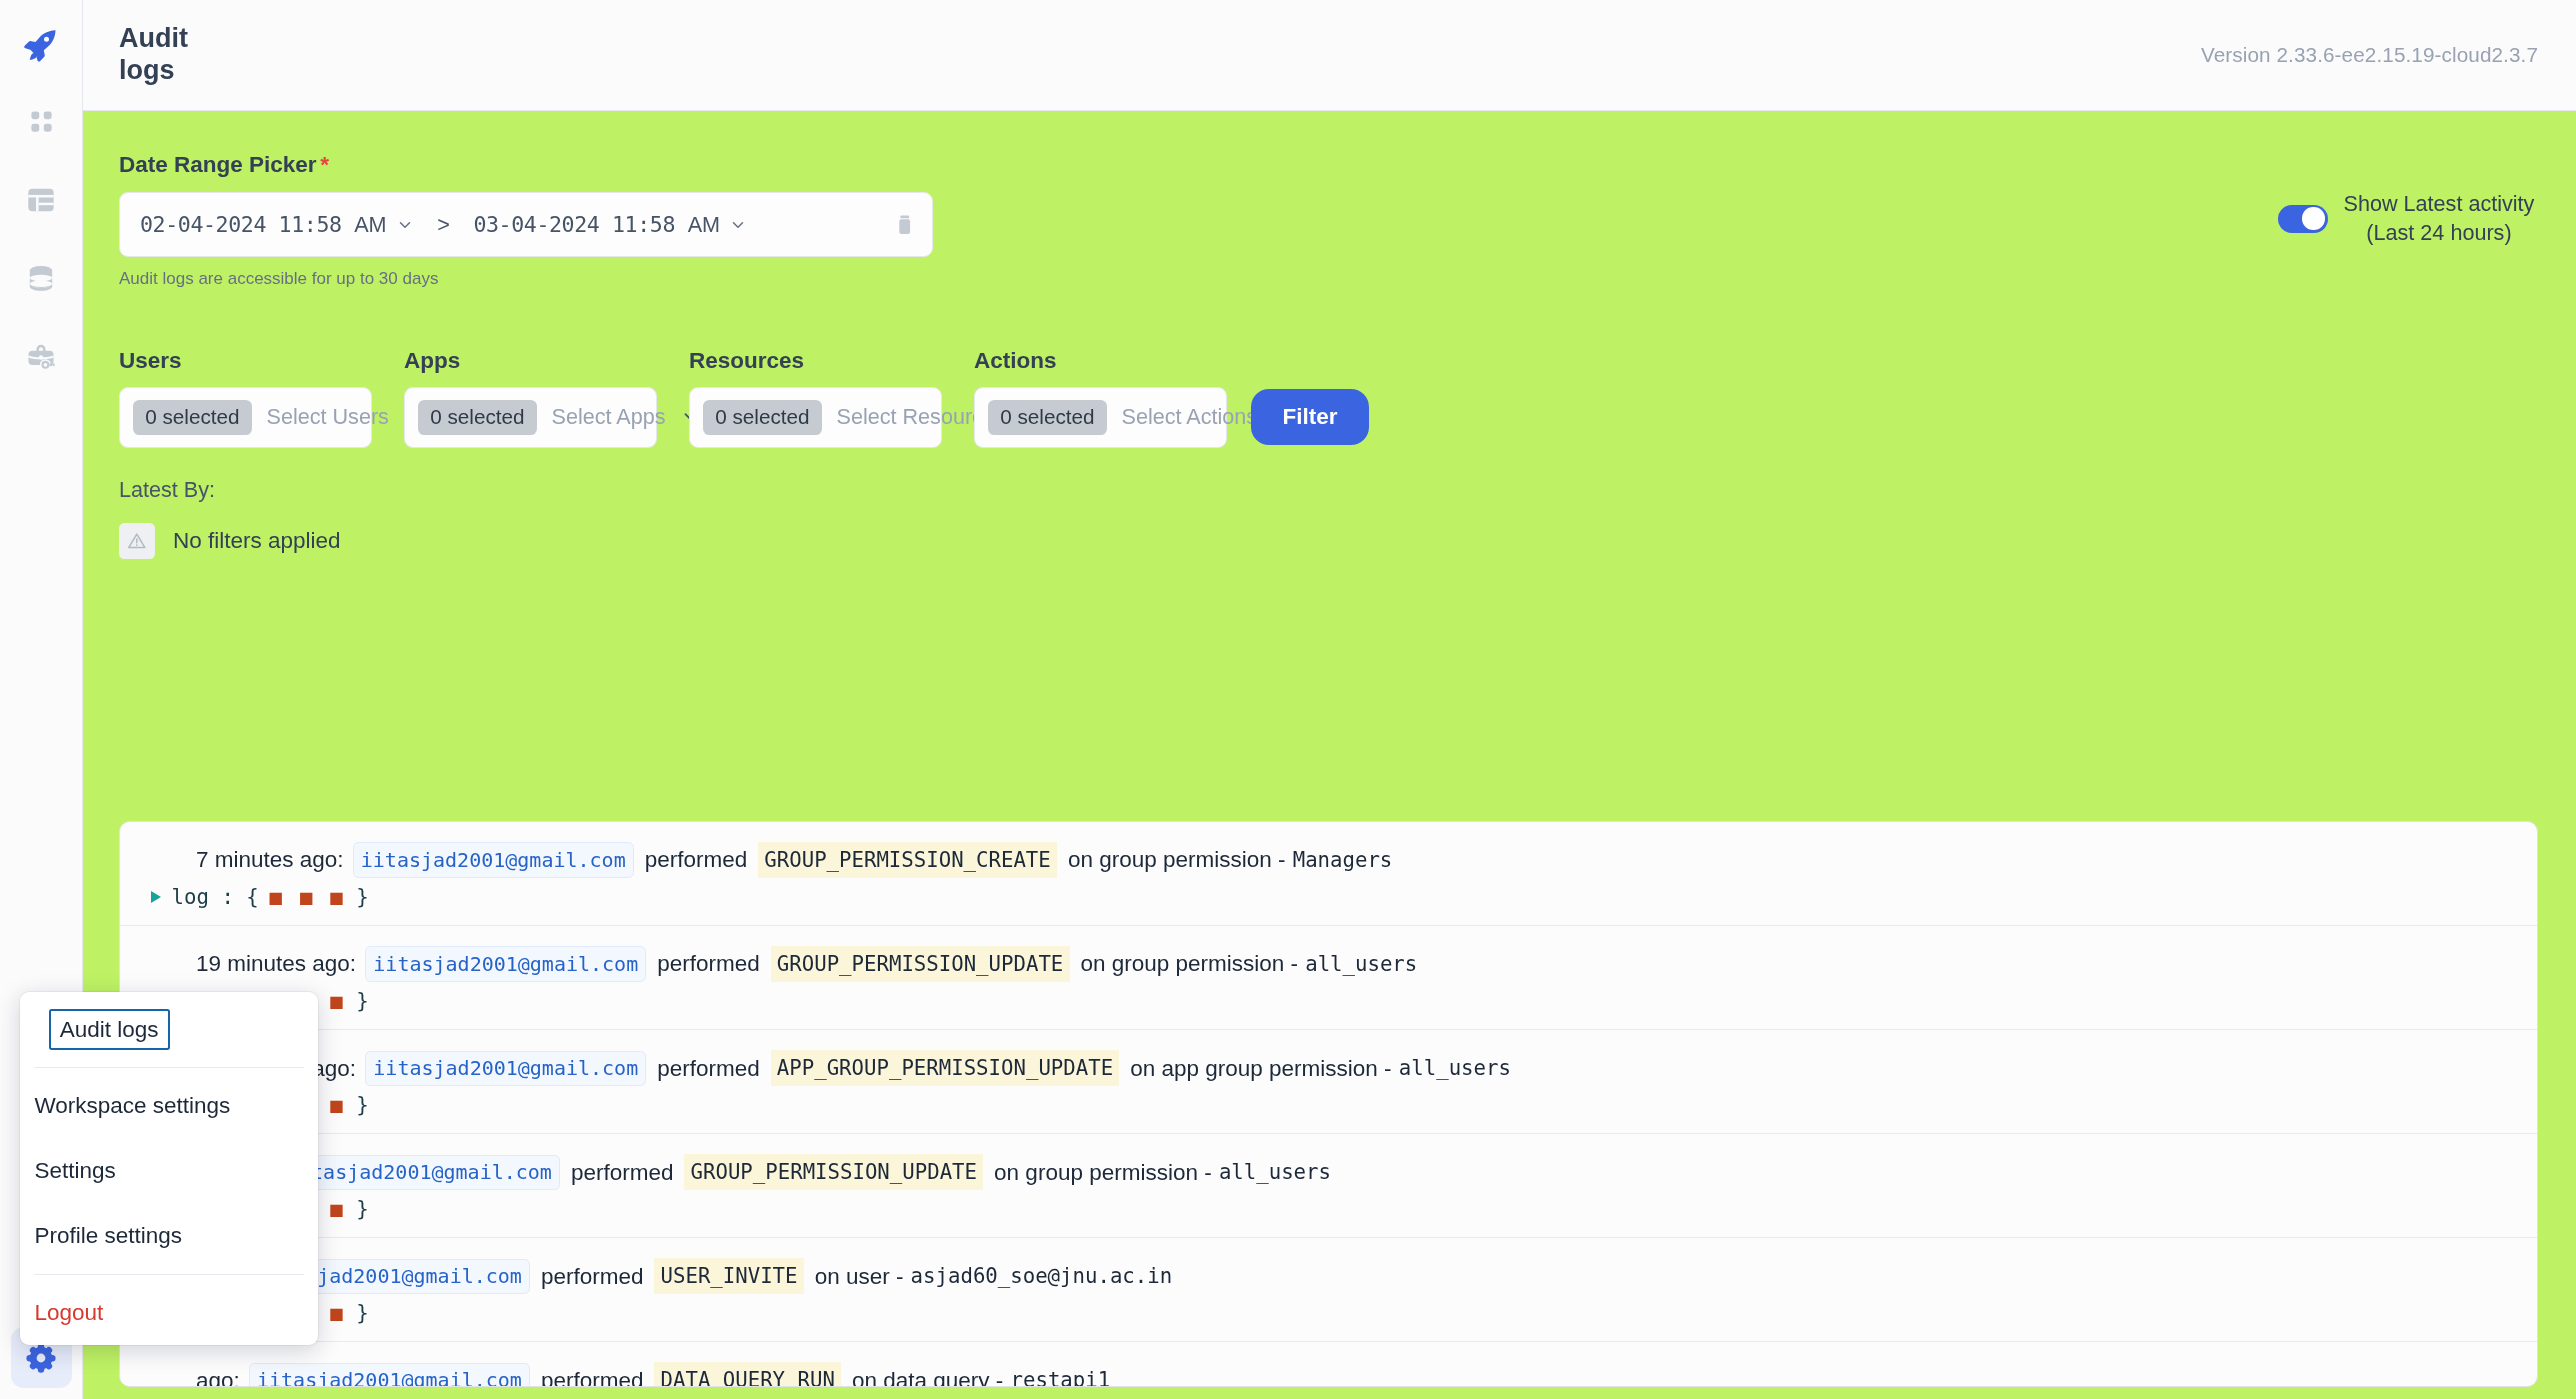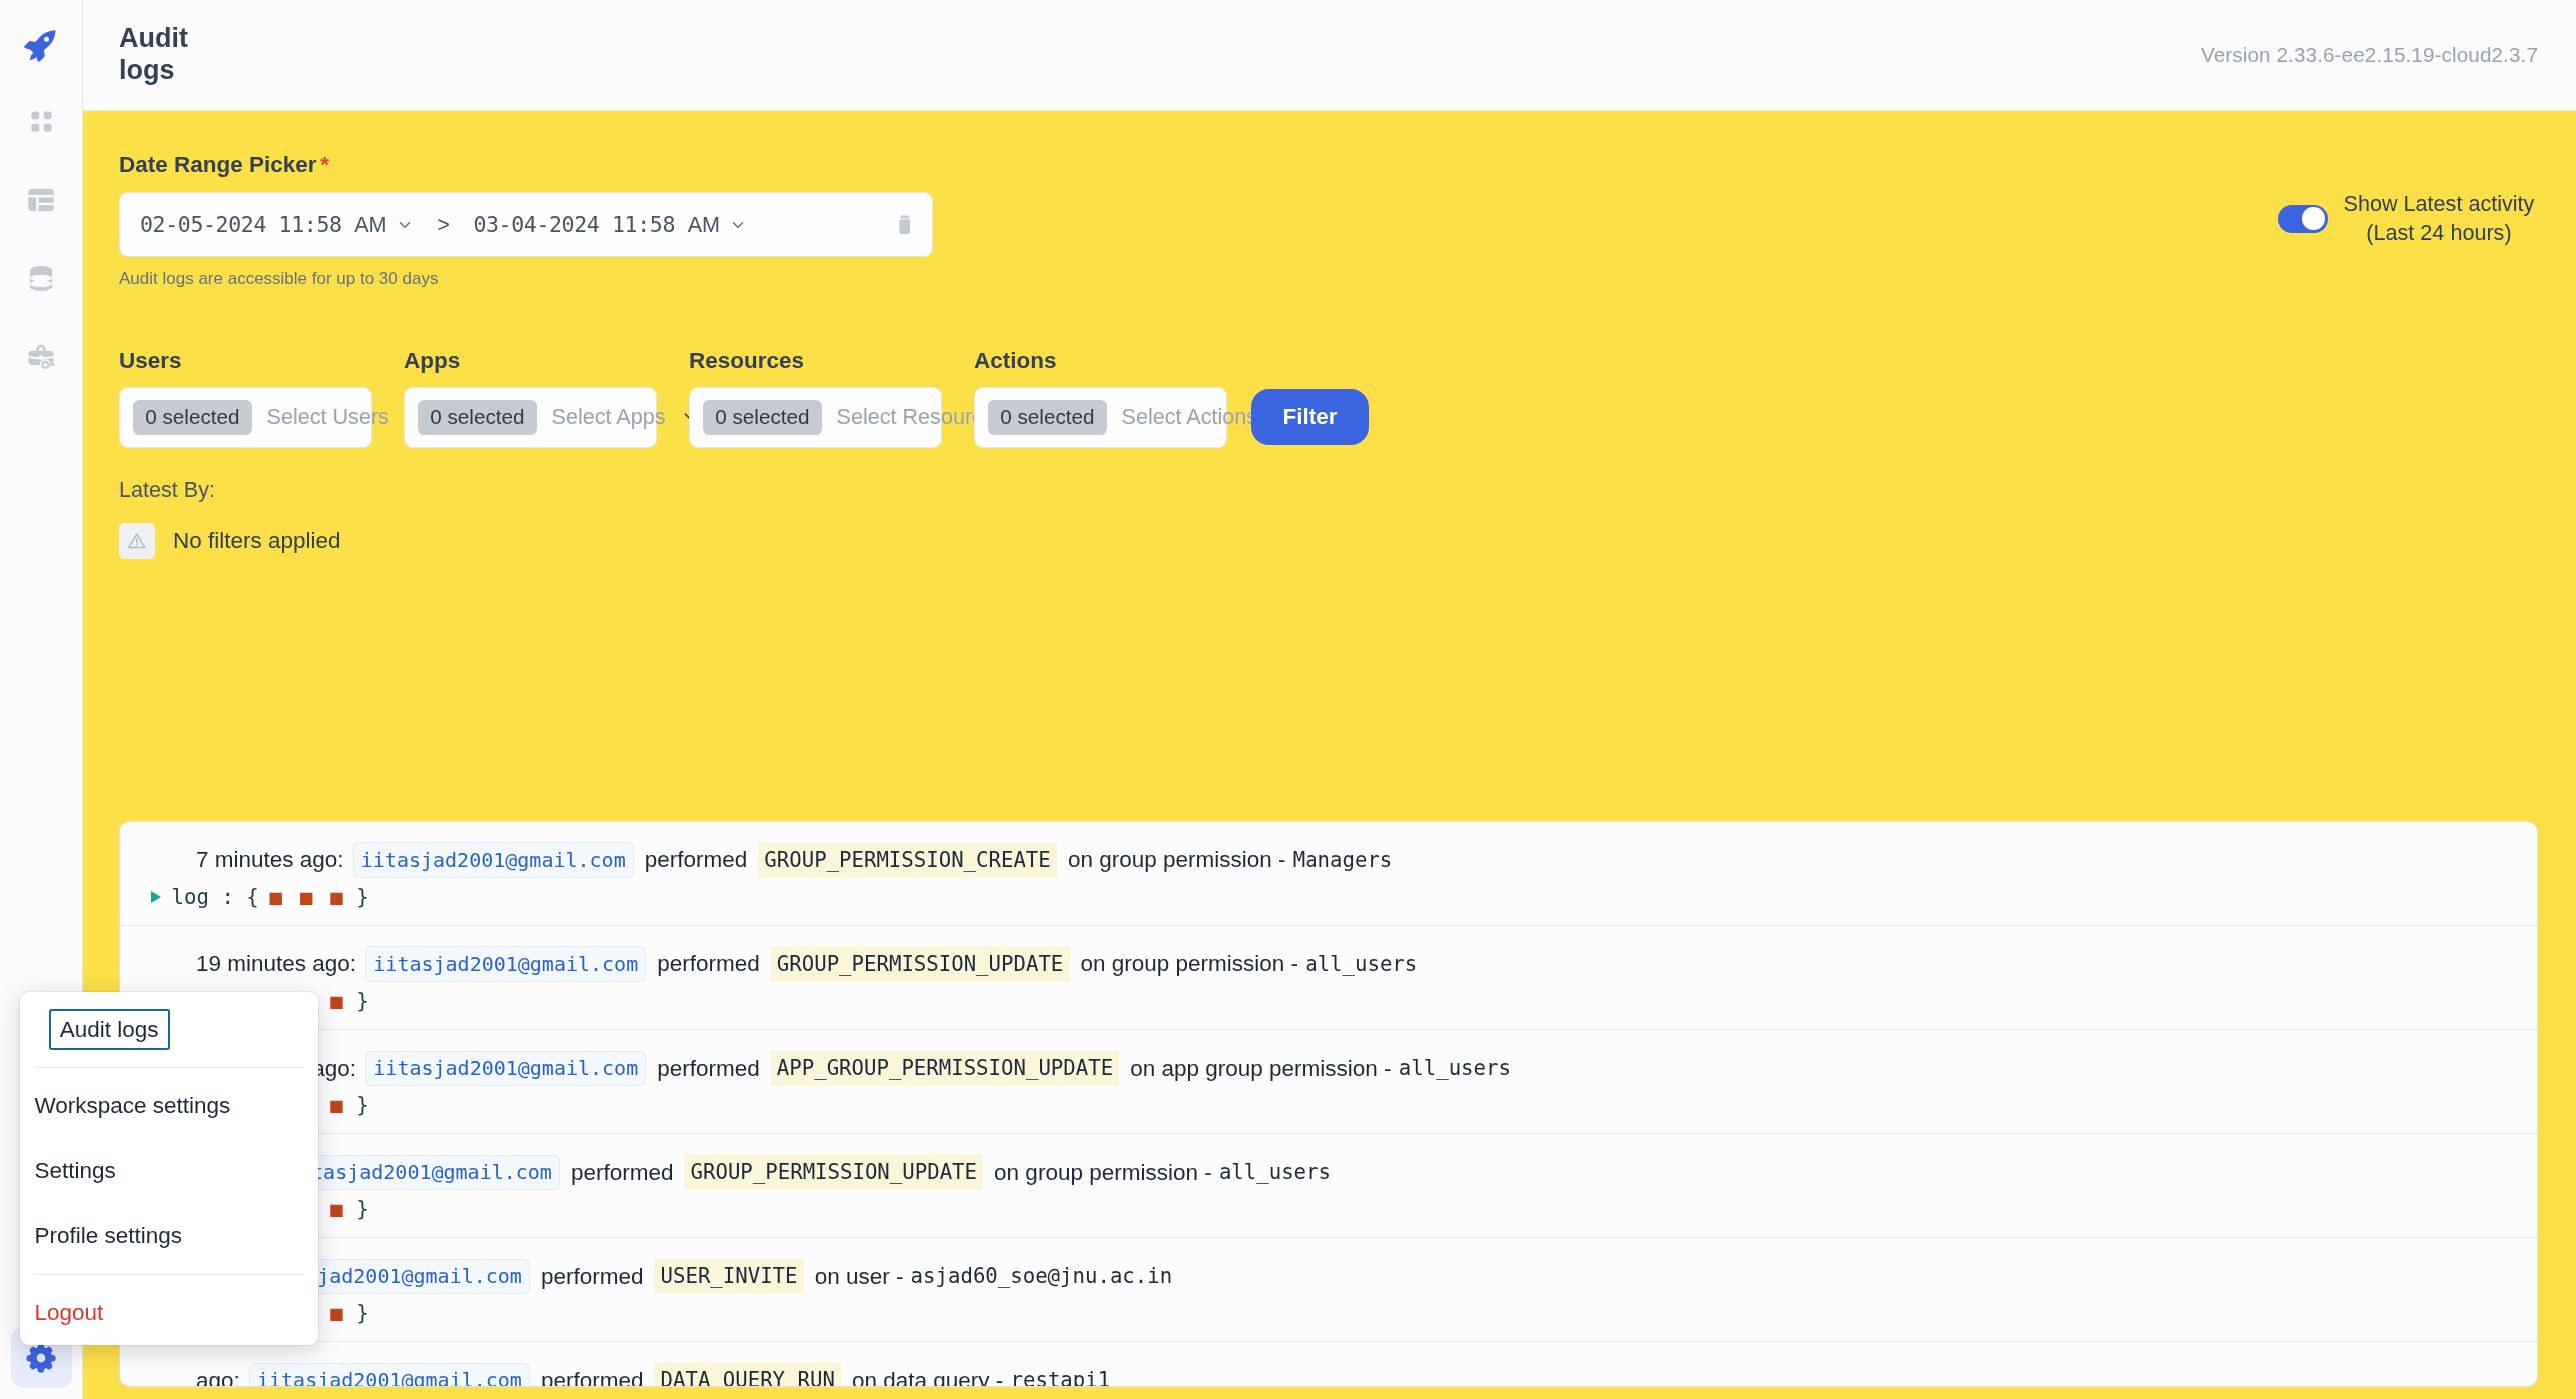--- a/index.html
+++ b/index.html
@@ -37,21 +37,21 @@
     border-bottom: 0.9px solid #e4e7ec;
     display: flex; align-items: center; justify-content: space-between;
     padding: 0 38px 0 36px; flex: 0 0 111px;
   }
   .page-title {
     font-size: 27px; font-weight: 700; color: #344054;
     line-height: 1.17; width: 108px;
   }
   .version { font-size: 20.7px; color: #98a2b3; letter-spacing: 0.1px; }
 
-  .content { flex: 1; background: #fde047; padding: 0 38px 0 36px; position: relative; overflow: hidden; }
+  .content { flex: 1; background: #bef264; padding: 0 38px 0 36px; position: relative; overflow: hidden; }
 
   
   .daterow { display:flex; justify-content: space-between; align-items: flex-start; padding-top: 41px; }
   .dp-label { font-size: 22.5px; font-weight: 700; color: #344054; margin-bottom: 14.4px; }
   .req { color: #e8433c; font-size: 22.5px; margin-left: 3.6px; }
   .dp-box {
     width: 814px; height: 65px; background: #fdfdfd;
     border: 0.9px solid #e4e7ec; border-radius: 9px;
     display: flex; align-items: center; padding: 0 16px 0 20px; gap: 3.6px;
   }
@@ -225,21 +225,21 @@
     </div>
 
     <div class="content">
 
       <div class="daterow">
         <div>
           <div class="dp-label">
             <span>Date Range Picker</span><span class="req">*</span>
           </div>
           <div class="dp-box">
-            <span class="dp-seg">02-05-2024</span>
+            <span class="dp-seg">02-04-2024</span>
             <span class="dp-seg" style="margin-left:9px">11:58</span>
             <span class="dp-ampm">AM</span>
             <span class="dp-caret">
               <svg width="18" height="18" viewBox="0 0 24 24" fill="none">
                   <path d="M6 9l6 6 6-6" stroke="#667085" stroke-width="2" stroke-linecap="round" stroke-linejoin="round"></path>
                 </svg>
             </span>
             <span class="dp-gt">&gt;</span>
             <span class="dp-seg">03-04-2024</span>
             <span class="dp-seg" style="margin-left:9px">11:58</span>

